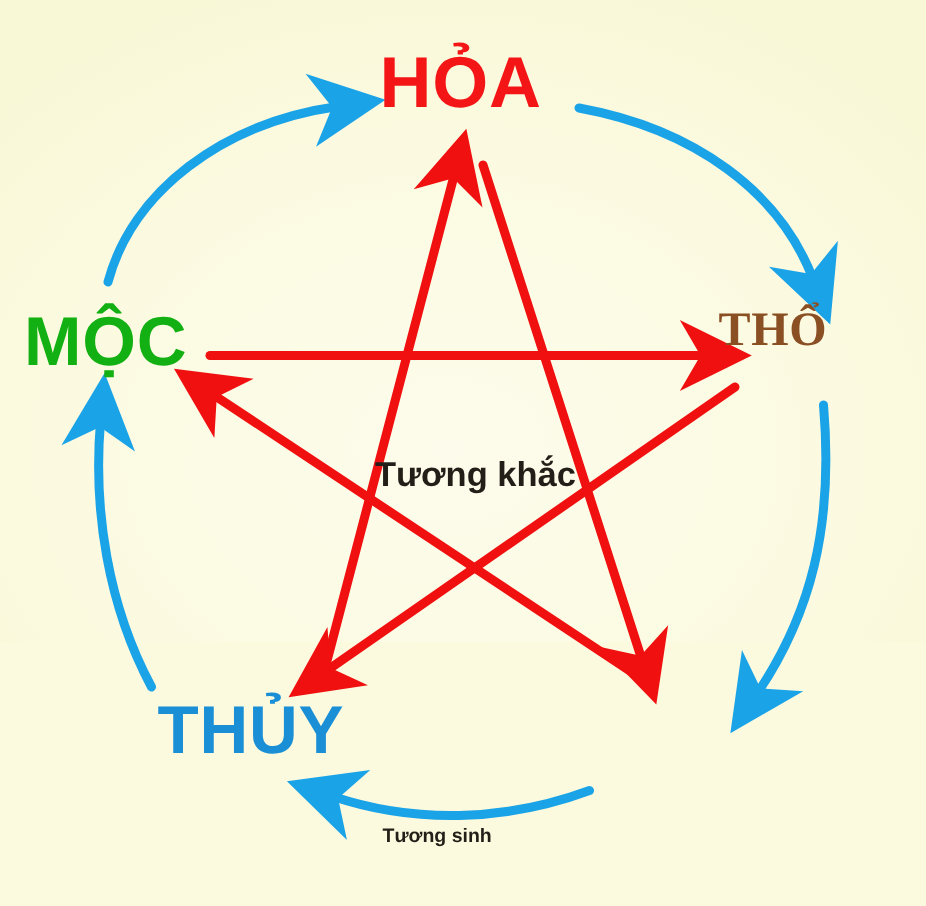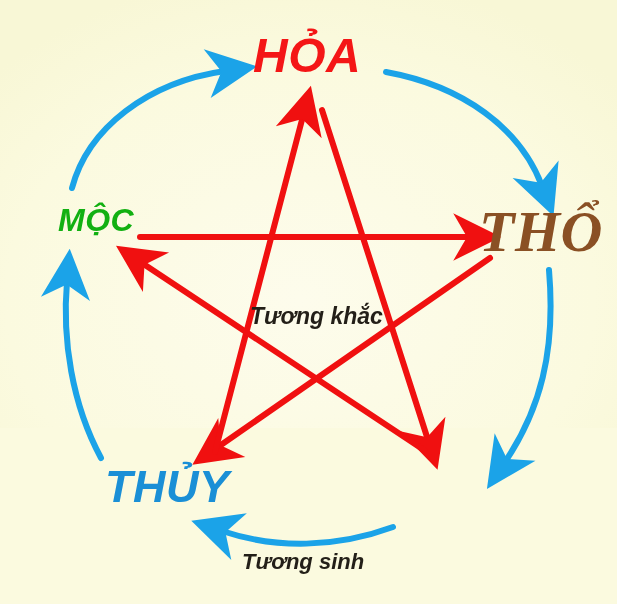--- a/index.html
+++ b/index.html
@@ -13,21 +13,20 @@
     font-family: "Liberation Sans", sans-serif;
     background: #fbfadf;
   }
   #diagram-root {
     position: relative;
     width: 617px;
     height: 428px;
     background:
       radial-gradient(ellipse 60px 45px at 575px 545px, #f4f59a 0%, #f7f6b8 45%, rgba(251,250,223,0) 78%),
       radial-gradient(ellipse 420px 330px at 300px 300px, #fdfcec 0%, #fbfadf 70%, #f8f7d6 100%);
-    font-style: italic;
   }
   svg.layer {
     position: absolute;
     left: 0;
     top: 0;
     width: 617px;
     height: 604px;
   }
   .node-label {
     position: absolute;
@@ -39,29 +38,28 @@
   .lbl-hoa {
     left: 253px;
     top: 32px;
     font-size: 48px;
     color: #f41616;
     font-family: "Liberation Sans", sans-serif;
   }
   .lbl-moc {
     left: 16px;
     top: 204px;
-    font-size: 32px;
+    font-size: 46px;
     color: #12b012;
     font-family: "Liberation Sans", sans-serif;
-    margin-left: 42px;
   }
   .lbl-tho {
     left: 479px;
     top: 203px;
-    font-size: 58px;
+    font-size: 32px;
     color: #8a5024;
     font-family: "Liberation Serif", serif;
   }
   .lbl-thuy {
     left: 105px;
     top: 464px;
     font-size: 45px;
     color: #1a8fd6;
     font-family: "Liberation Sans", sans-serif;
     text-align: center;
@@ -82,23 +80,23 @@
     font-weight: bold;
     color: #231f18;
     font-family: "Liberation Sans", sans-serif;
   }
   .cap-khac {
     left: 250px;
     top: 303px;
     font-size: 23px;
   }
   .cap-sinh {
-    left: 242px;
+    left: 255px;
     top: 549px;
-    font-size: 22px;
+    font-size: 13px;
     text-align: right;
   }
 </style>
 </head>
 <body>
 
 <div id="diagram-root">
 
   <svg class="layer" viewBox="0 0 617 604">
     <defs>

